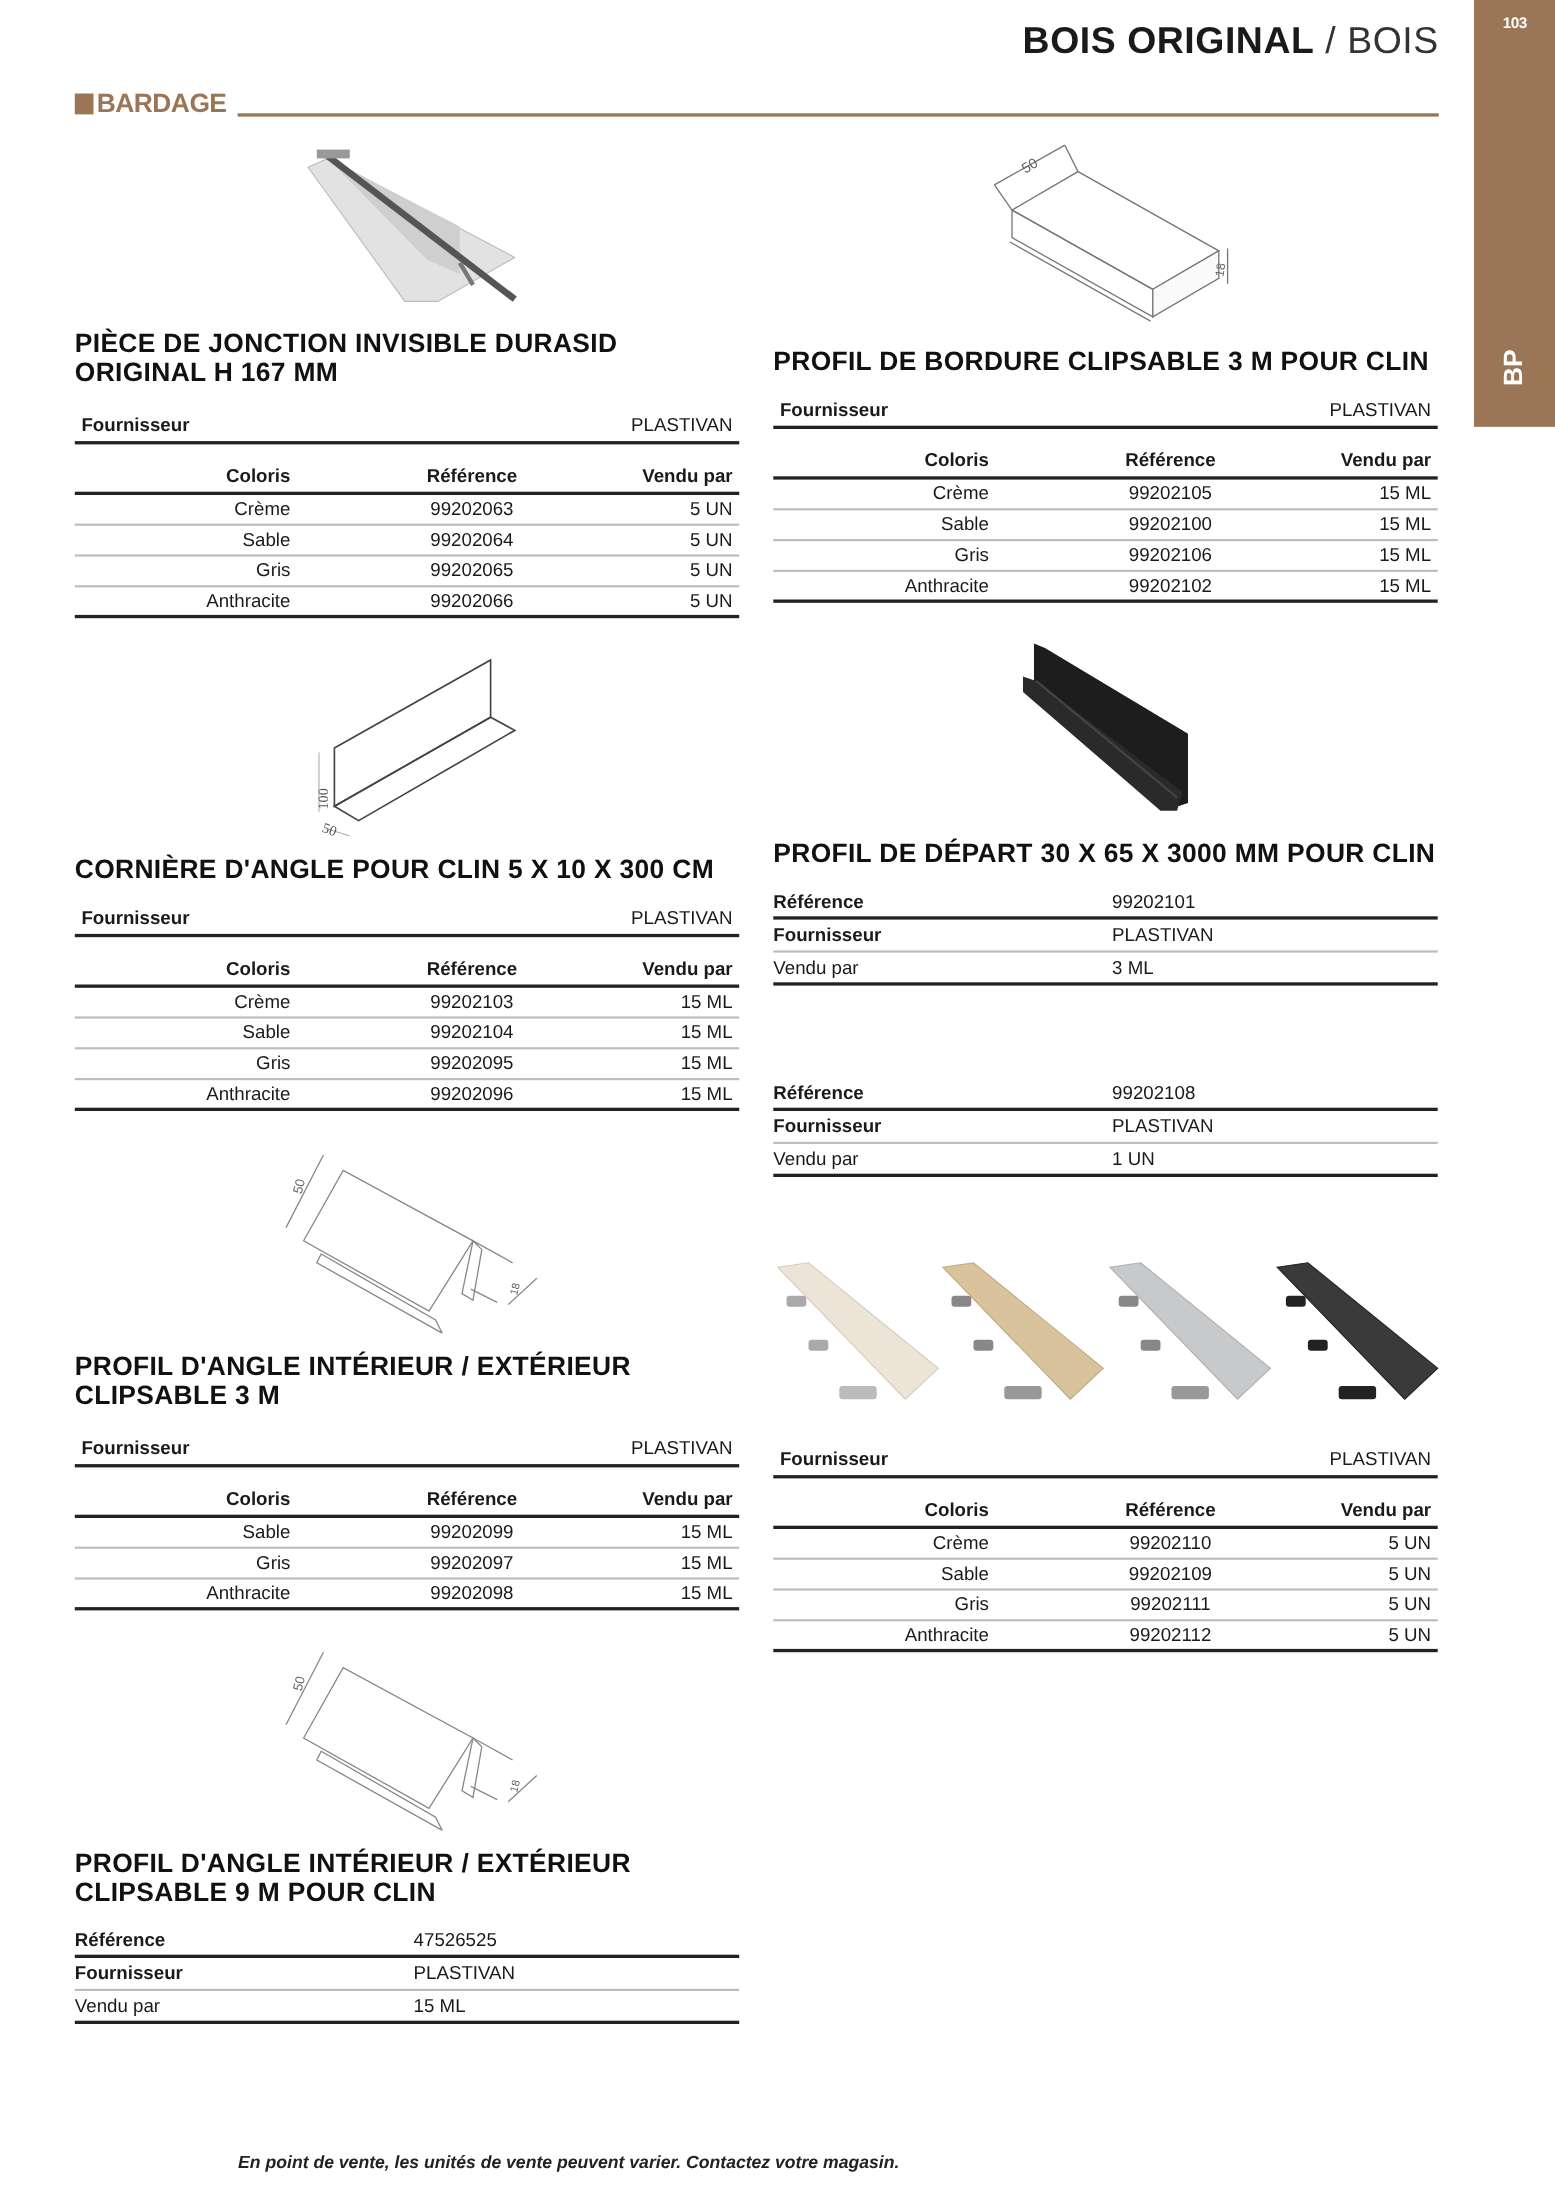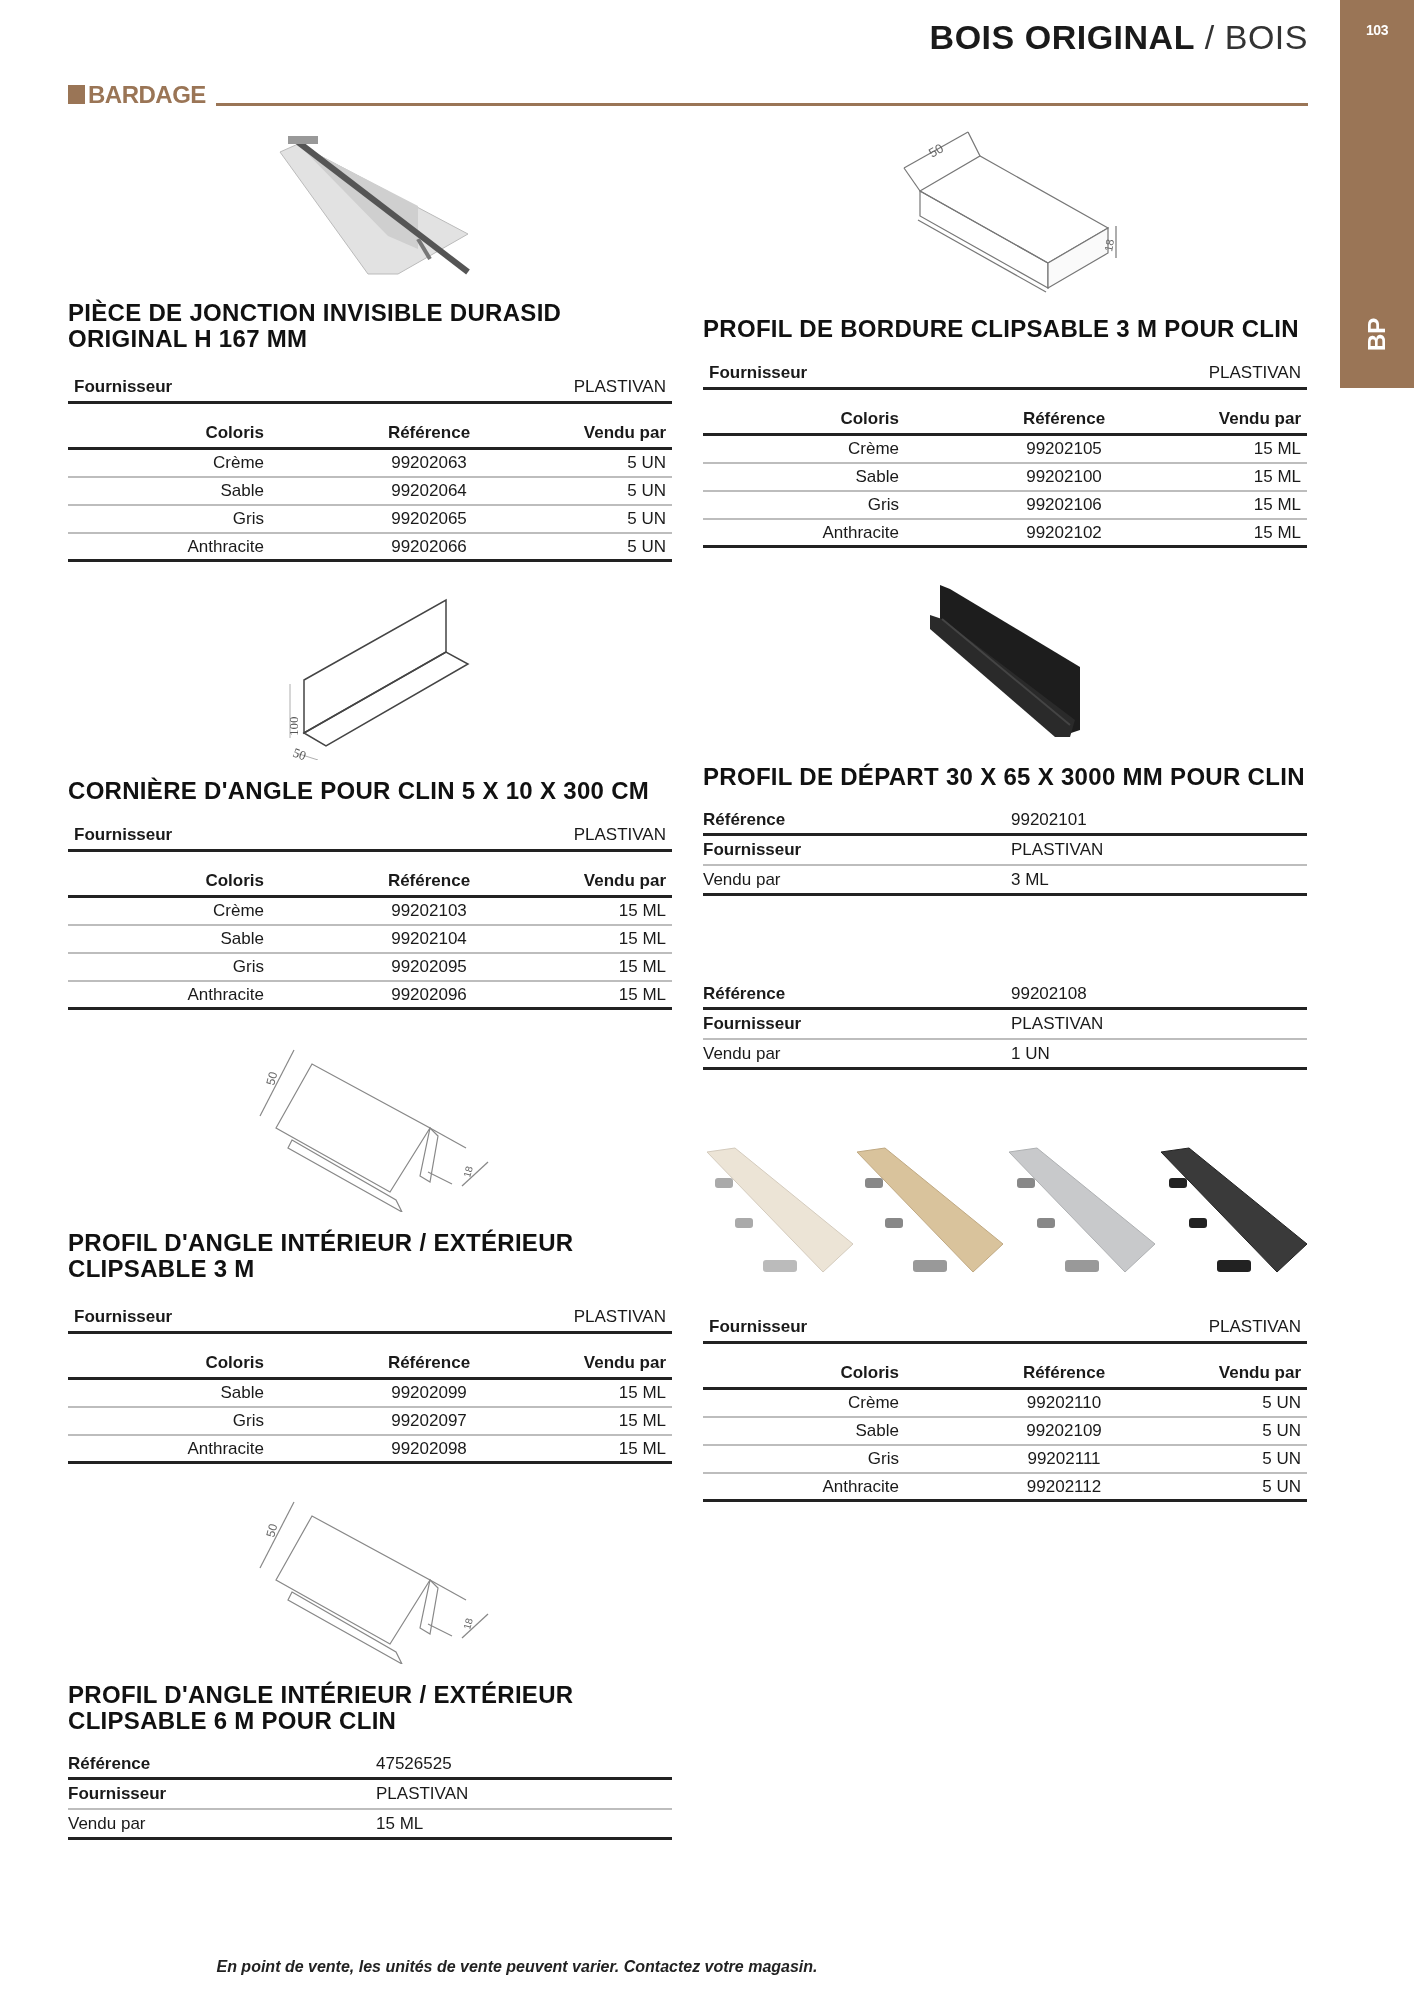--- a/index.html
+++ b/index.html
@@ -1,20 +1,20 @@
 <!DOCTYPE html>
 <html><head>
 <meta charset="utf-8">
 <style>
   * { box-sizing: border-box; margin: 0; padding: 0; }
   html, body { width: 1414px; height: 2000px; background: #ffffff; overflow: hidden; }
   body { position: relative; font-family: "Liberation Sans", "DejaVu Sans", sans-serif; color: #1a1a1a; }
 
   .side-tab { position: absolute; left: 1340px; top: 0; width: 74px; height: 388px; background: #9a7556; }
-  .side-tab .pagenum { position: absolute; top: 22px; left: 0; width: 74px; text-align: center; color: #fff; font-weight: 700; font-size: 14px; letter-spacing: -0.5px; }
+  .side-tab .pagenum { position: absolute; top: 12px; left: 0; width: 74px; text-align: center; color: #fff; font-weight: 700; font-size: 14px; letter-spacing: -0.5px; }
   .side-tab .code { position: absolute; top: 316px; left: 22px; width: 30px; height: 40px; color: #fff; font-weight: 700; font-size: 24px; transform: rotate(-90deg); transform-origin: center; text-align: center; line-height: 40px; }
 
   .page-title { position: absolute; right: 106px; top: 18px; font-size: 34px; letter-spacing: 0.5px; }
   .page-title .bold { font-weight: 700; }
   .page-title .light { font-weight: 400; color: #333; }
 
   .section { position: absolute; left: 68px; top: 79px; width: 1240px; height: 30px; }
   .section .sq { position: absolute; left: 0; top: 6px; width: 17px; height: 19px; background: #9a7556; }
   .section .label { position: absolute; left: 20px; top: 2px; font-weight: 700; font-size: 24px; color: #9a7556; letter-spacing: -0.5px; }
   .section .rule { position: absolute; left: 148px; right: 0; top: 24px; height: 3px; background: #9a7556; }
@@ -359,21 +359,21 @@
     <line x1="178" y1="92" x2="214" y2="112"></line>
     <line x1="176" y1="136" x2="200" y2="148"></line>
     <line x1="8" y1="80" x2="42" y2="14"></line>
     <line x1="210" y1="150" x2="236" y2="126"></line>
   </g>
   <text x="22" y="50" font-size="12" fill="#666" transform="rotate(-75 22 50)">50</text>
   <text x="218" y="142" font-size="10" fill="#666" transform="rotate(-75 218 142)">18</text>
 </svg>
 
 <div class="product" style="left:68px;top:1682px;">
-  <h2 style="width:560px;">PROFIL D'ANGLE INTÉRIEUR / EXTÉRIEUR CLIPSABLE 6 M POUR CLIN</h2>
+  <h2 style="width:560px;">PROFIL D'ANGLE INTÉRIEUR / EXTÉRIEUR CLIPSABLE 9 M POUR CLIN</h2>
   <div class="kv">
     <div class="r b1">
         <span class="k bold">Référence</span>
         <span>47526525</span>
       </div>
     <div class="r b2">
         <span class="k bold">Fournisseur</span>
         <span>PLASTIVAN</span>
       </div>
     <div class="r b3">

